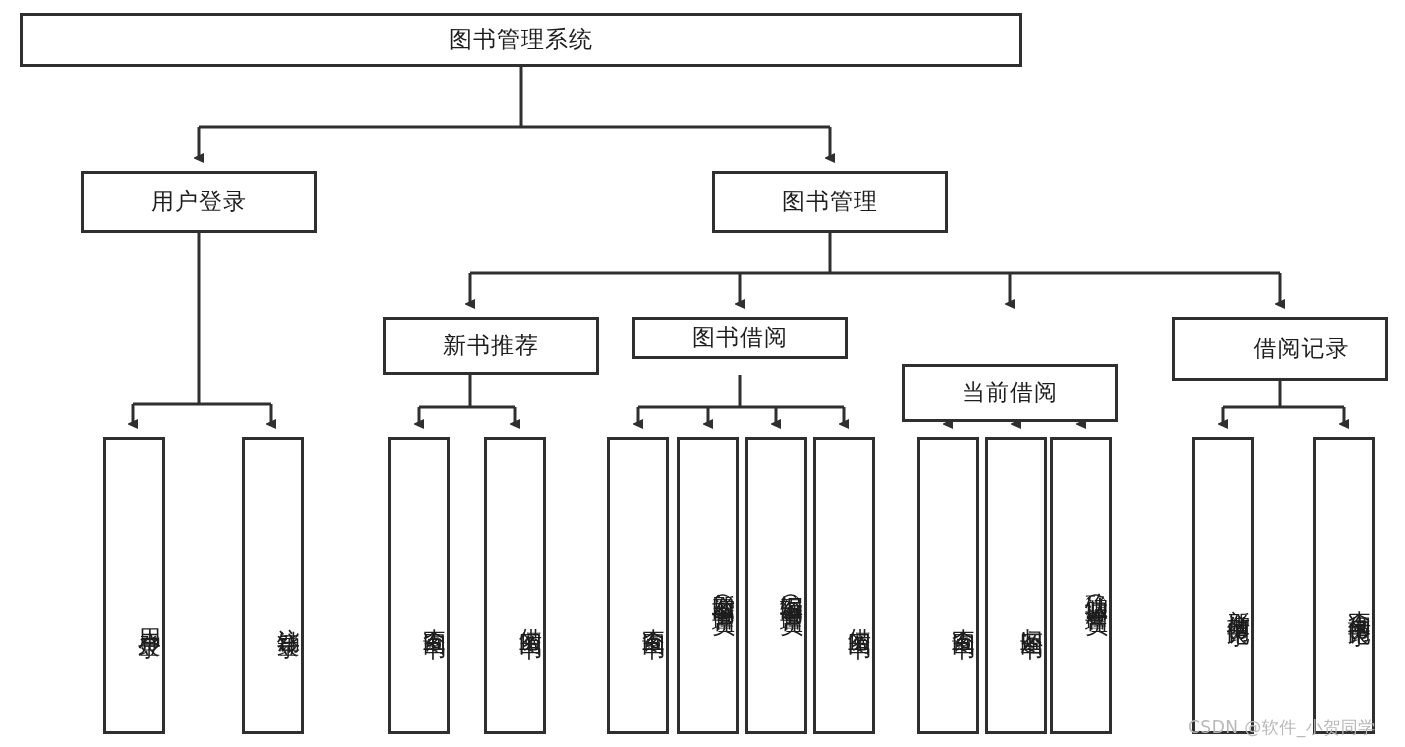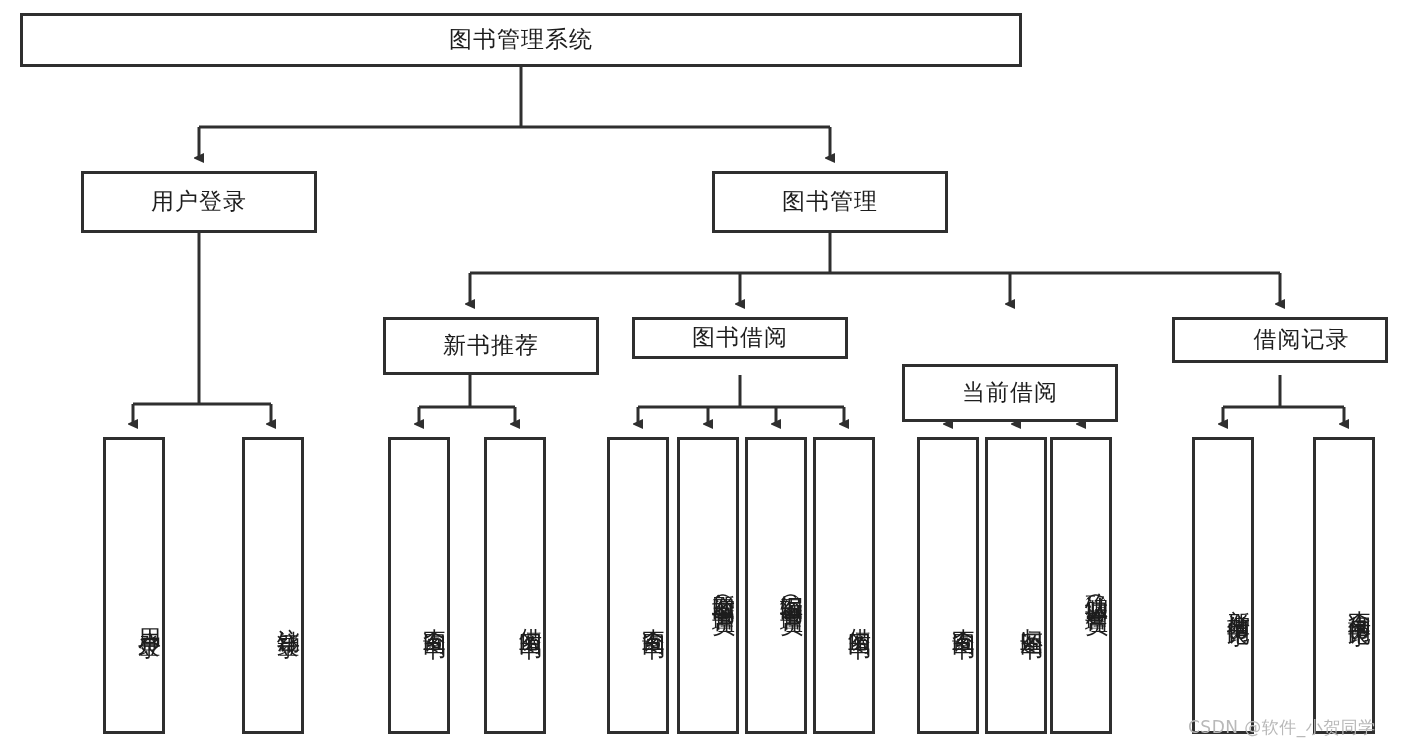--- a/index.html
+++ b/index.html
@@ -137,21 +137,21 @@
 
   <div class="node horiz" style="left:362px; top:317px; width:216px; height:58px;margin-left:21px;">
     <span class="node-label">新书推荐</span>
   </div>
   <div class="node horiz" style="left:632px; top:317px; width:216px; height:42px;">
     <span class="node-label">图书借阅</span>
   </div>
   <div class="node horiz" style="left:902px; top:317px; width:216px; height:58px;margin-top:47px;">
     <span class="node-label">当前借阅</span>
   </div>
-  <div class="node horiz" style="left:1172px; top:317px; width:216px; height:46px;padding-left:43px;">
+  <div class="node horiz" style="left:1172px; top:317px; width:216px; height:64px;padding-left:43px;">
     <span class="node-label">借阅记录</span>
   </div>
 
   <div class="node vert" style="left:103px; top:437px; width:62px; height:297px; padding-top:60px;">
     <span class="node-label">用户登录</span>
   </div>
   <div class="node vert" style="left:242px; top:437px; width:62px; height:297px; padding-top:60px;">
     <span class="node-label">注销登录</span>
   </div>
 

